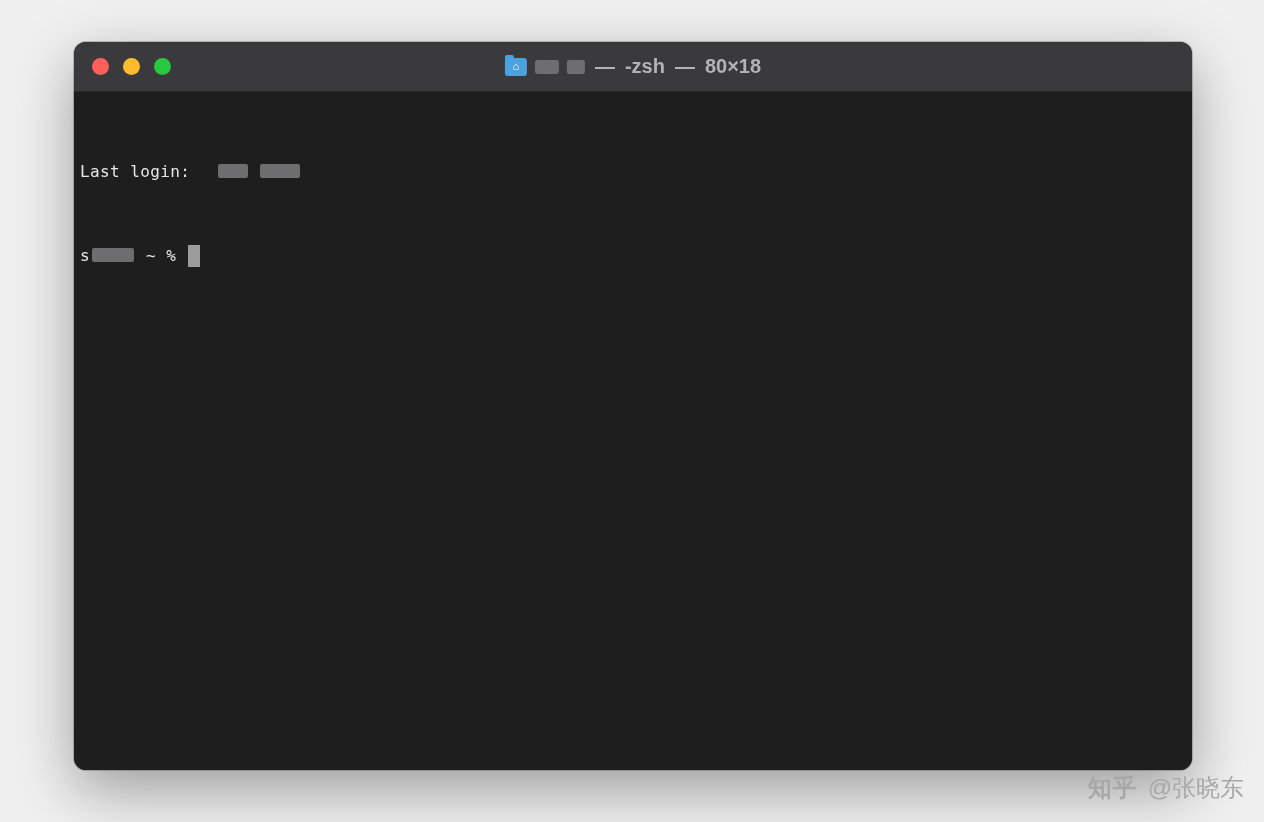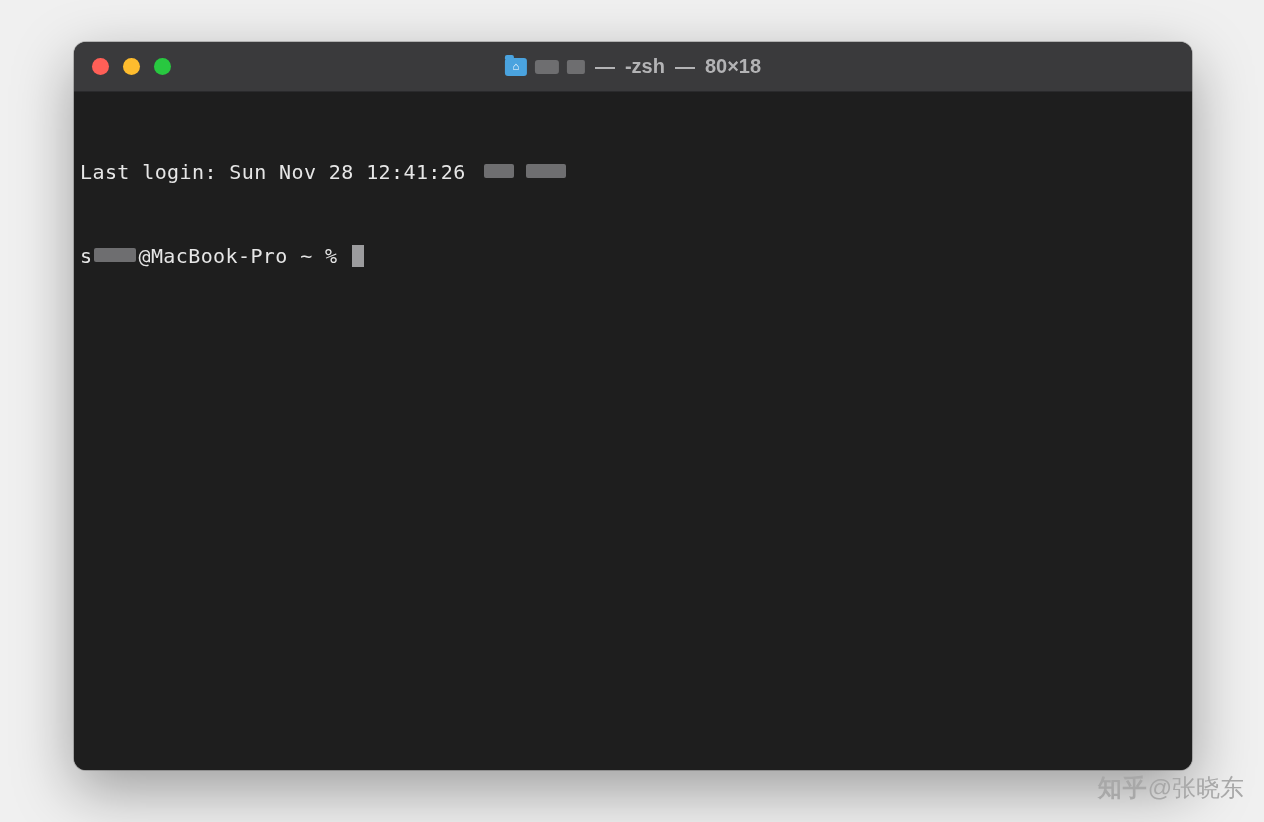--- a/index.html
+++ b/index.html
@@ -103,21 +103,21 @@
       width: 18px;
       height: 14px;
       background: #6e6e70;
       border-radius: 2px;
     }
     .terminal-body {
       flex: 1;
       background: #1e1e1e;
       padding: 10px 6px;
       font-family: "SF Mono", Menlo, Monaco, Consolas, monospace;
-      font-size: 20px;
+      font-size: 16px;
       line-height: 28px;
       color: #e6e6e6;
       white-space: pre;
       letter-spacing: 0.4px;
     }
     .term-line {
       display: flex;
       align-items: center;
     }
     .cursor-block {
@@ -139,20 +139,21 @@
     }
     .inline-redact.sm {
       width: 40px;
     }
     .watermark {
       position: absolute;
       right: 20px;
       bottom: 18px;
       display: flex;
       align-items: center;
+      gap: 10px;
       color: #a8a8a8;
       font-size: 24px;
       font-family: "PingFang SC", "Microsoft YaHei", sans-serif;
     }
     .zhihu-logo {
       font-weight: 700;
       letter-spacing: 1px;
     }
   </style>
 </head>
@@ -173,22 +174,22 @@
         <span class="redact-sq"></span>
       </div>
       <span>—</span>
       <span>-zsh</span>
       <span>—</span>
       <span>80×18</span>
     </div>
   </div>
 
   <div class="terminal-body">
-    <div class="term-line"><span>Last login: </span><span>Sun Nov 28 12:41:26</span><span style="width:12px;"></span><span class="inline-redact"></span><span class="inline-redact sm"></span></div>
-    <div class="term-line"><span>s</span><span class="inline-redact" style="width:42px;margin:0 2px 2px 2px;"></span><span>@MacBook-Pro</span><span> </span><span>~</span><span> </span><span>%</span><span> </span><span class="cursor-block"></span></div>
+    <div class="term-line"><span>Last login: </span><span style="width:12px;"></span><span class="inline-redact"></span><span class="inline-redact sm"></span></div>
+    <div class="term-line"><span>s</span><span class="inline-redact" style="width:42px;margin:0 2px 2px 2px;"></span><span> </span><span>~</span><span> </span><span>%</span><span> </span><span class="cursor-block"></span></div>
   </div>
 
 </div>
 
 <div class="watermark">
   <span class="zhihu-logo">知乎</span>
   <span>@张晓东</span>
 </div>
 
 </body></html>

